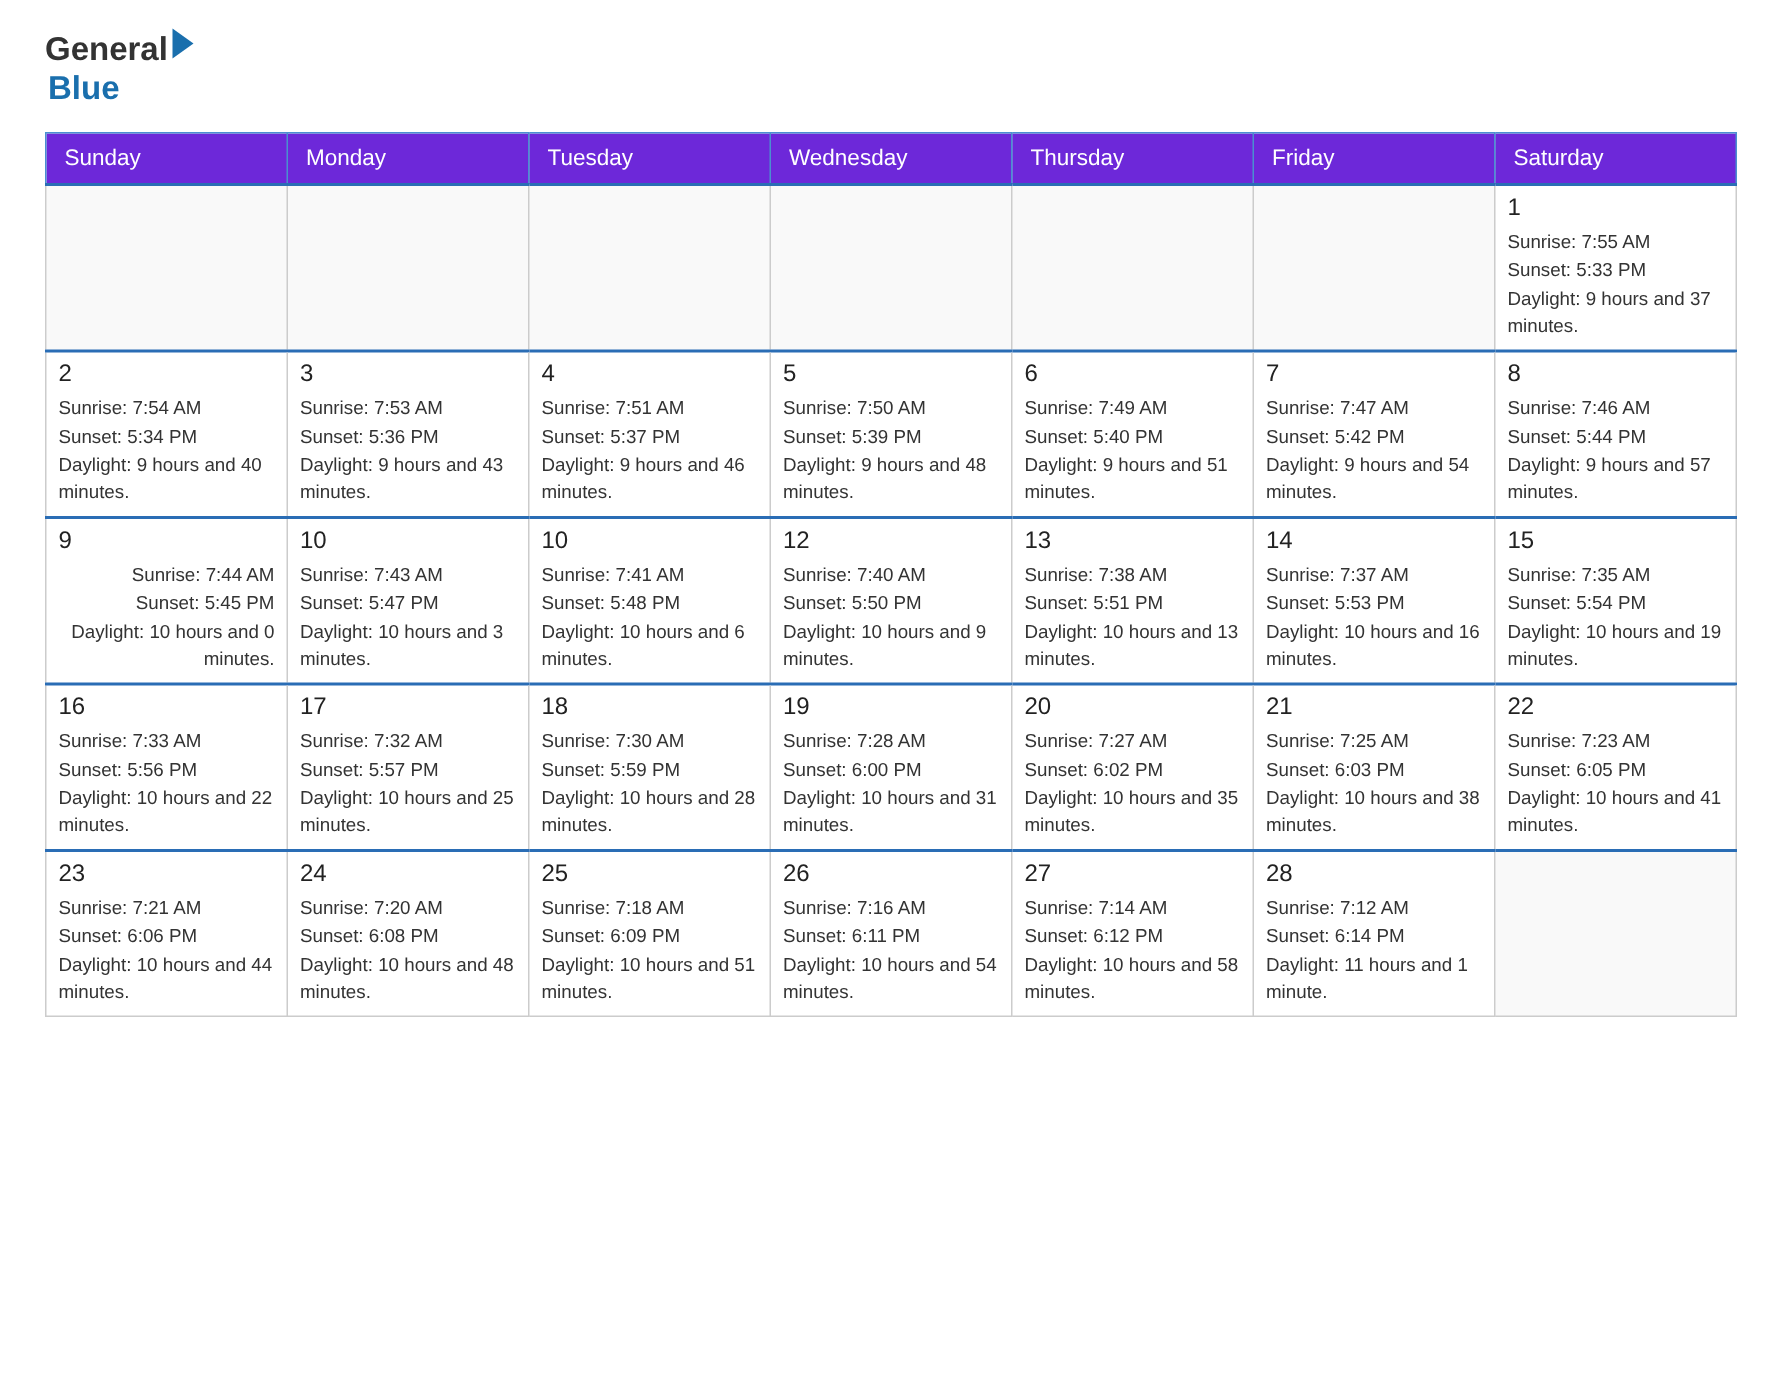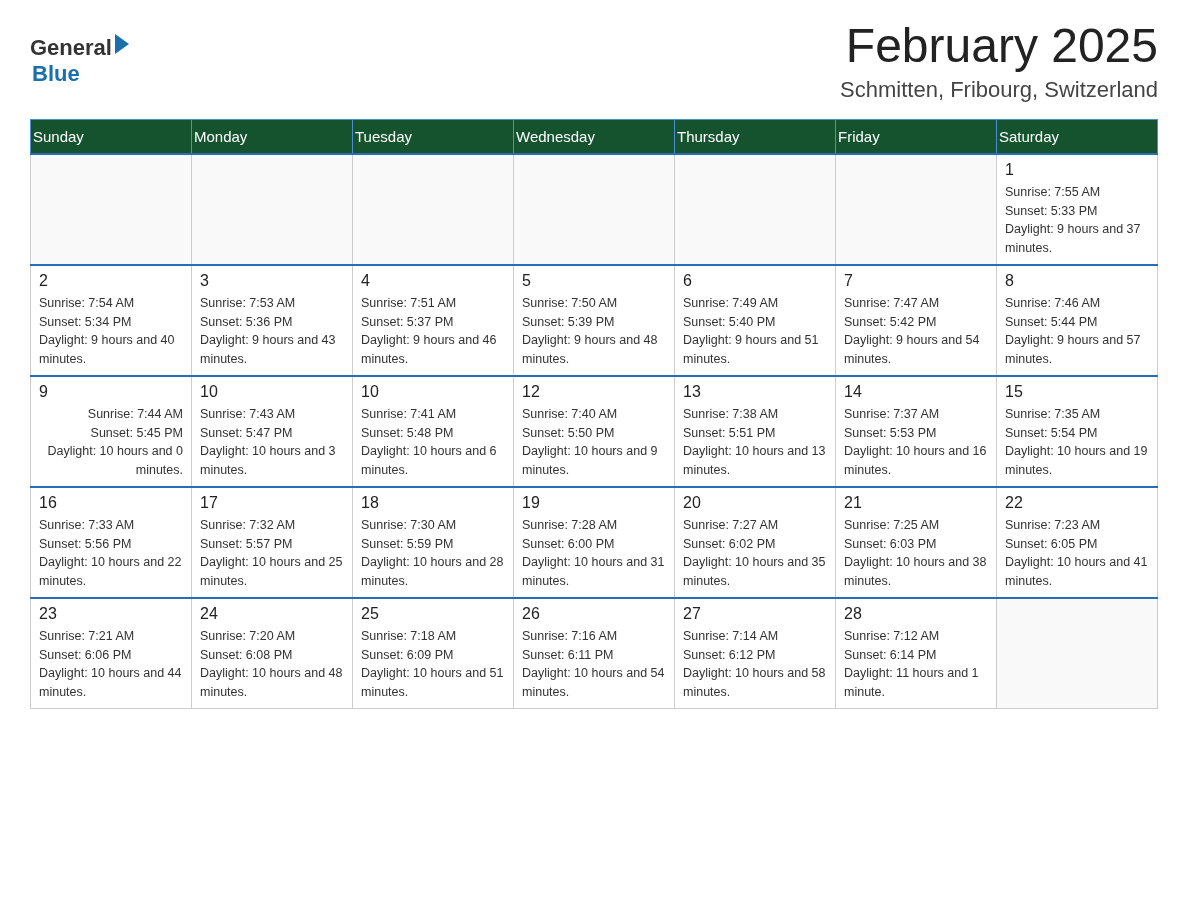--- a/index.html
+++ b/index.html
@@ -52,25 +52,25 @@
       font-size: 22px;
       color: #444;
       margin-top: 4px;
     }
     .calendar {
       width: 100%;
       border-collapse: collapse;
       border: 1px solid #bbb;
     }
     .calendar th {
-      background-color: #14532d;
+      background-color: #6d28d9;
       color: #fff;
       font-size: 15px;
       font-weight: normal;
-      padding: 8px 2px;
+      padding: 8px 12px;
       text-align: left;
       border: 1px solid #4a8fd0;
     }
     .calendar td {
       vertical-align: top;
       border: 1px solid #ccc;
       padding: 6px 8px;
       width: 14.28%;
       min-height: 100px;
     }
@@ -99,24 +99,20 @@
 </head>
 <body>
 
 <div class="header">
   <div class="logo-wrapper">
     <div class="logo-line1">
       <span style="font-size:22px;font-weight:bold;color:#333;">General</span>
       <div class="logo-arrow"></div>
     </div>
     <div class="logo-line2">Blue</div>
-  </div>
-  <div class="title-block">
-    <div class="month-title">February 2025</div>
-    <div class="location-title">Schmitten, Fribourg, Switzerland</div>
   </div>
 </div>
 
 <table class="calendar">
   <thead>
     <tr>
       <th>Sunday</th>
       <th>Monday</th>
       <th>Tuesday</th>
       <th>Wednesday</th>

